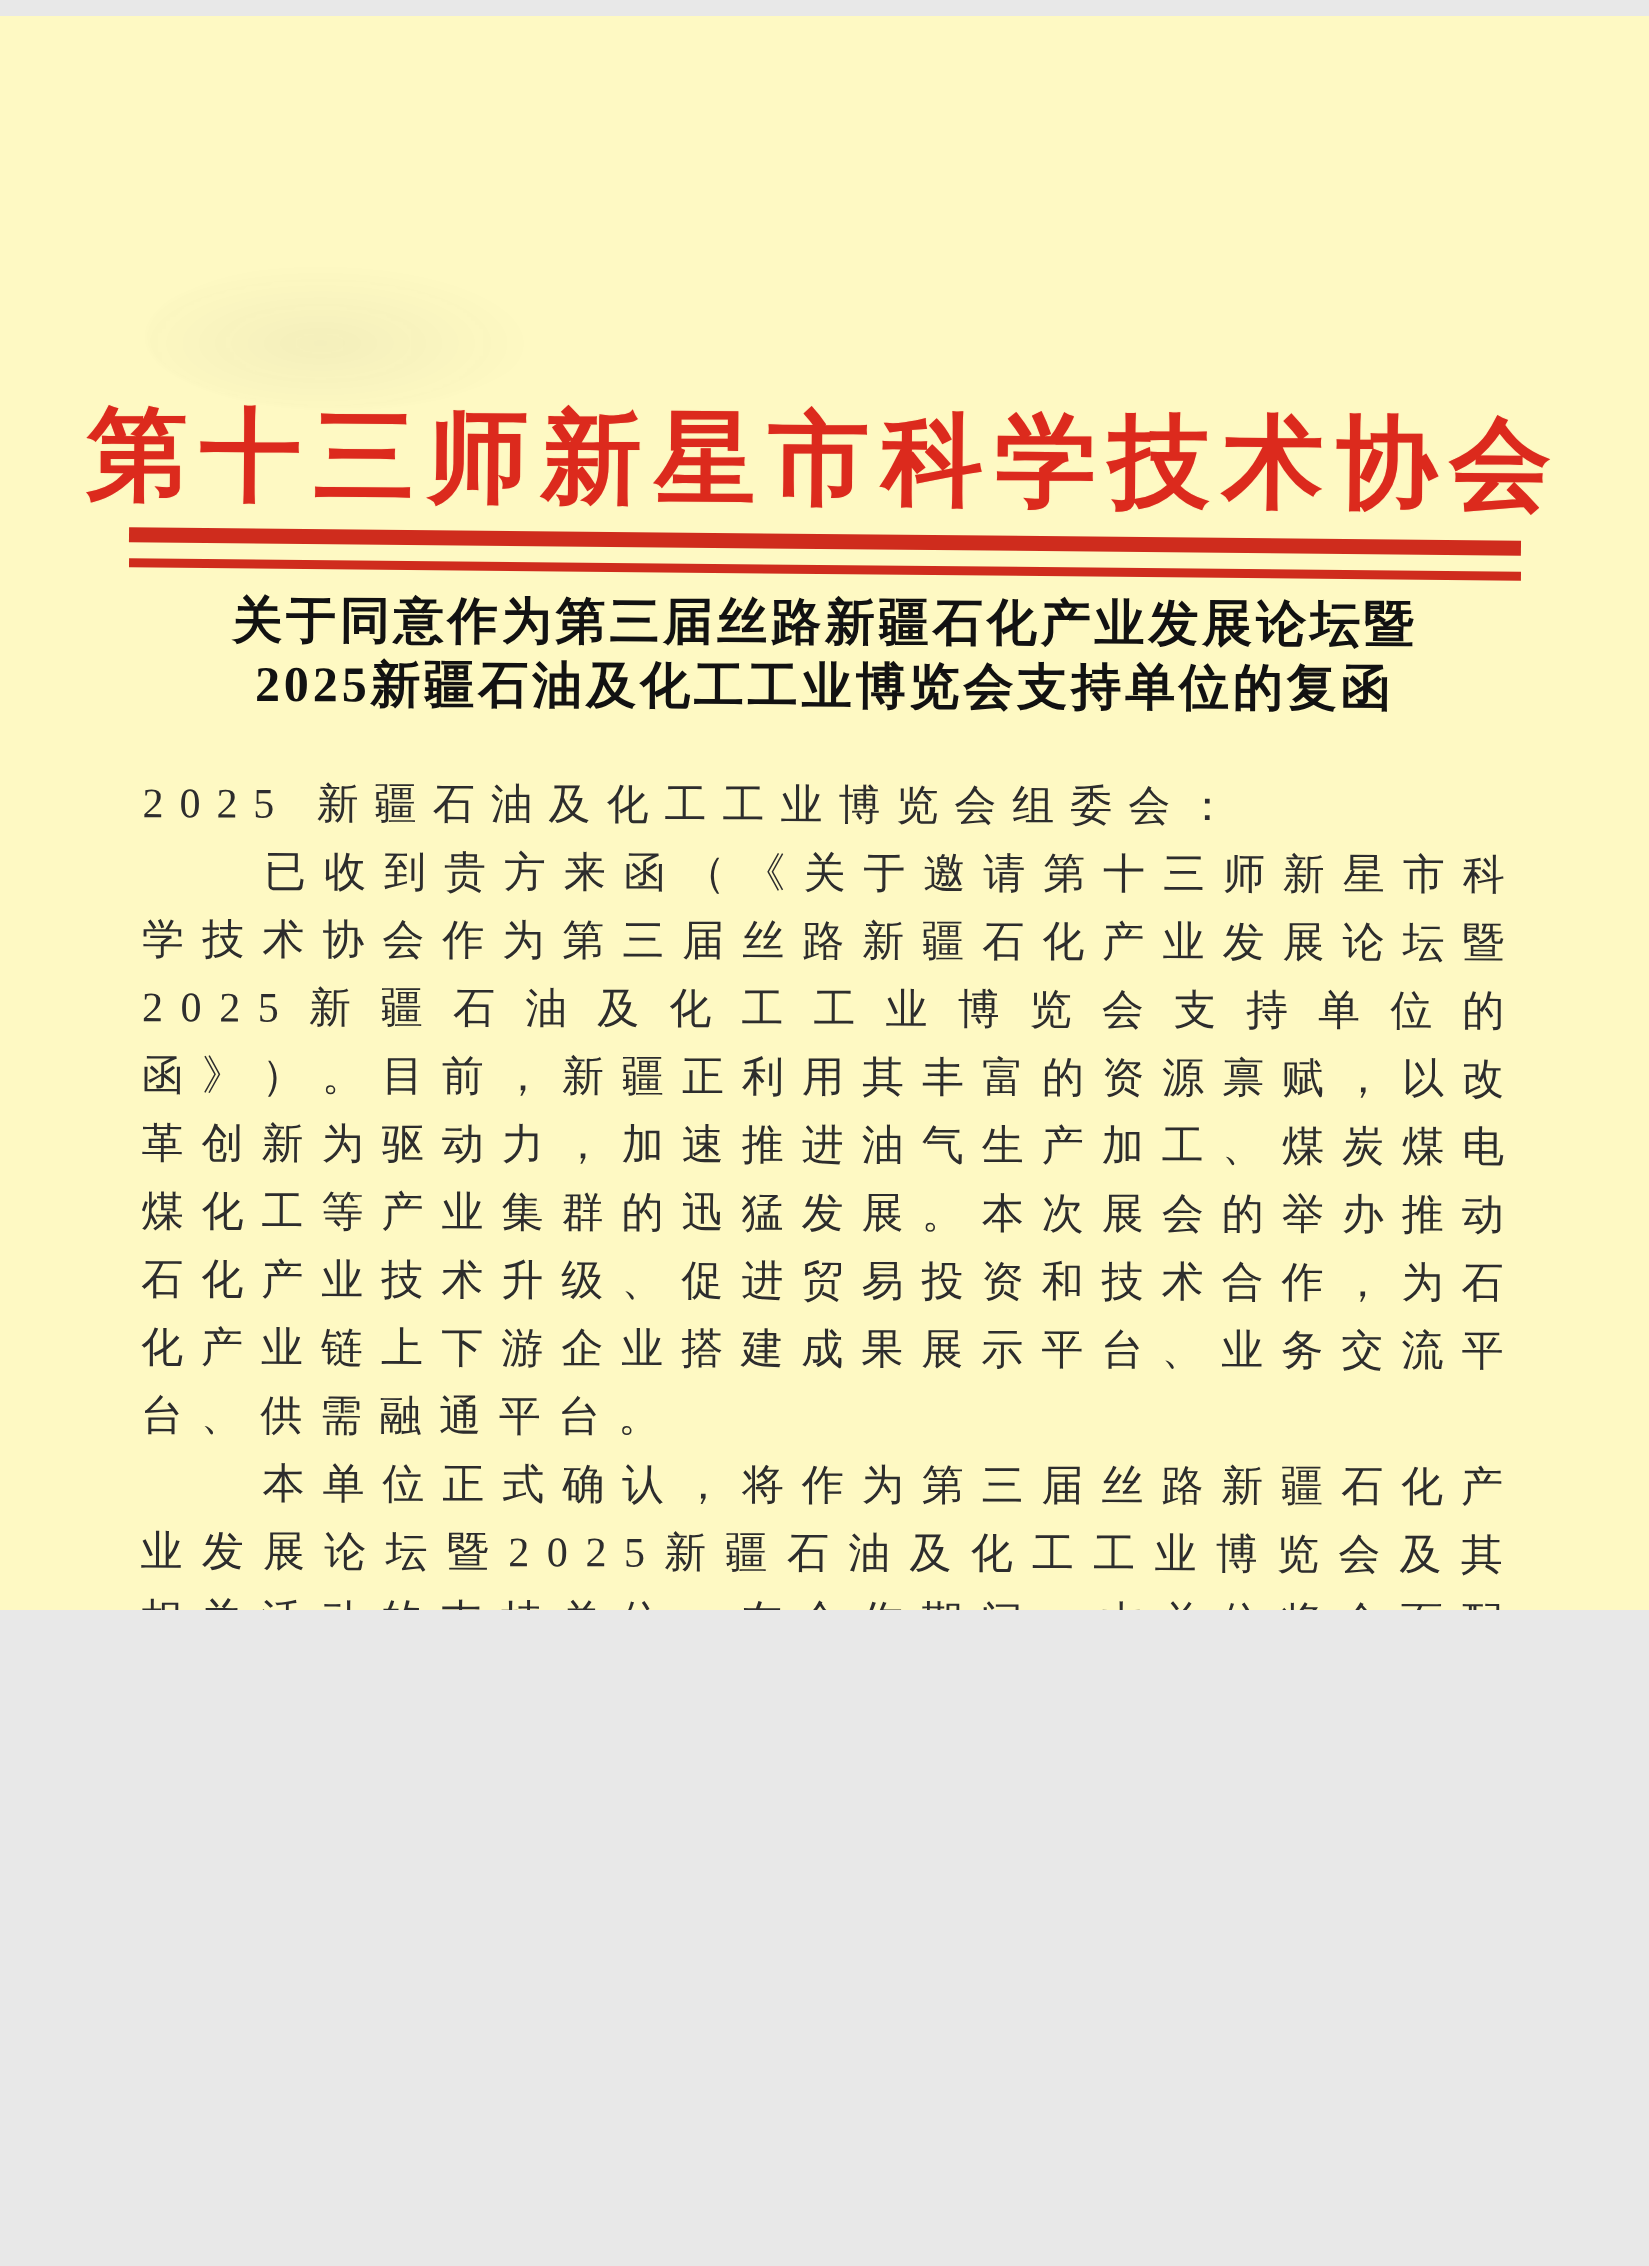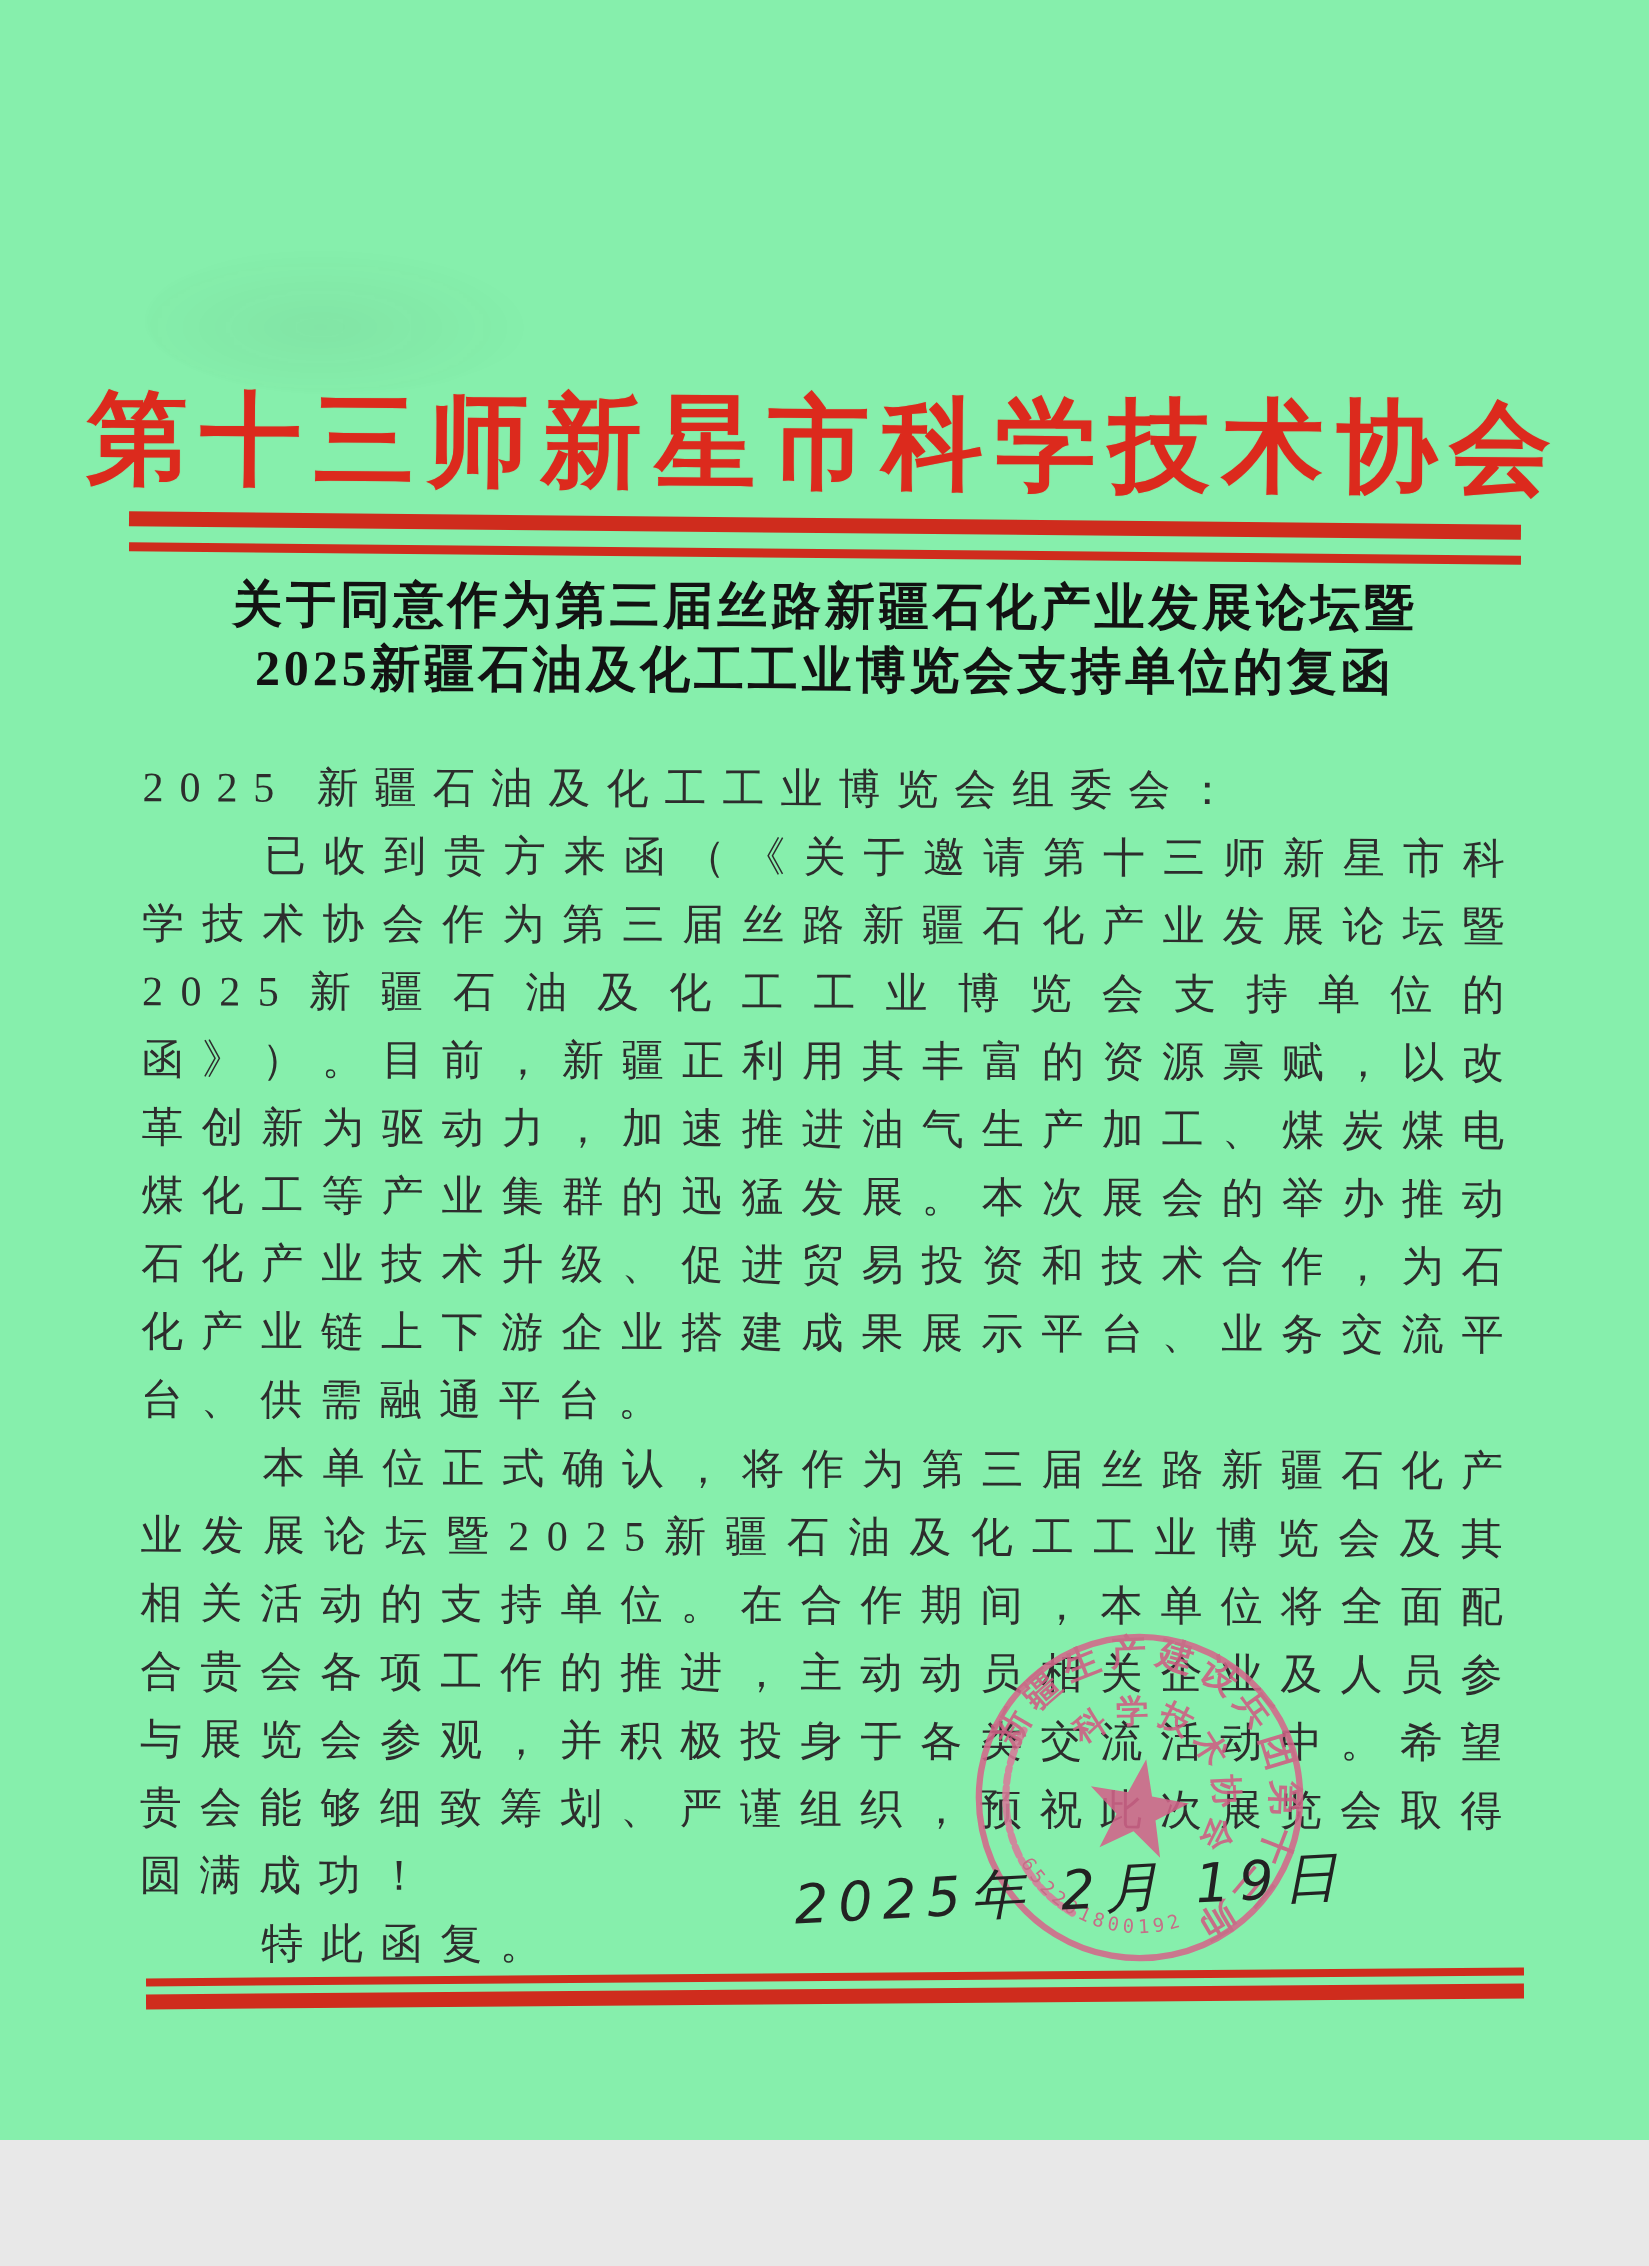--- a/index.html
+++ b/index.html
@@ -1,20 +1,20 @@
 <!DOCTYPE html>
 <html lang="zh"><head>
 <meta charset="utf-8">
 <style>
   html,body{margin:0;padding:0;background:#e8e8e8;}
   .page{
     position:relative;
-    width:1650px;height:2140px;
-    margin:0 auto;
-    background:#86efac;
+    width:1650px;height:1594px;
+    margin:16px auto;
+    background:#fef9c3;
     overflow:hidden;
     font-family:"Liberation Serif","DejaVu Serif",serif;
   }
   
   .smudge{
     position:absolute;left:146px;top:247px;width:388px;height:146px;
     background:radial-gradient(ellipse at 45% 55%, rgba(60,60,60,0.05), rgba(0,0,0,0) 70%);
     border-radius:50%;
     filter:blur(1.9px);
   }

